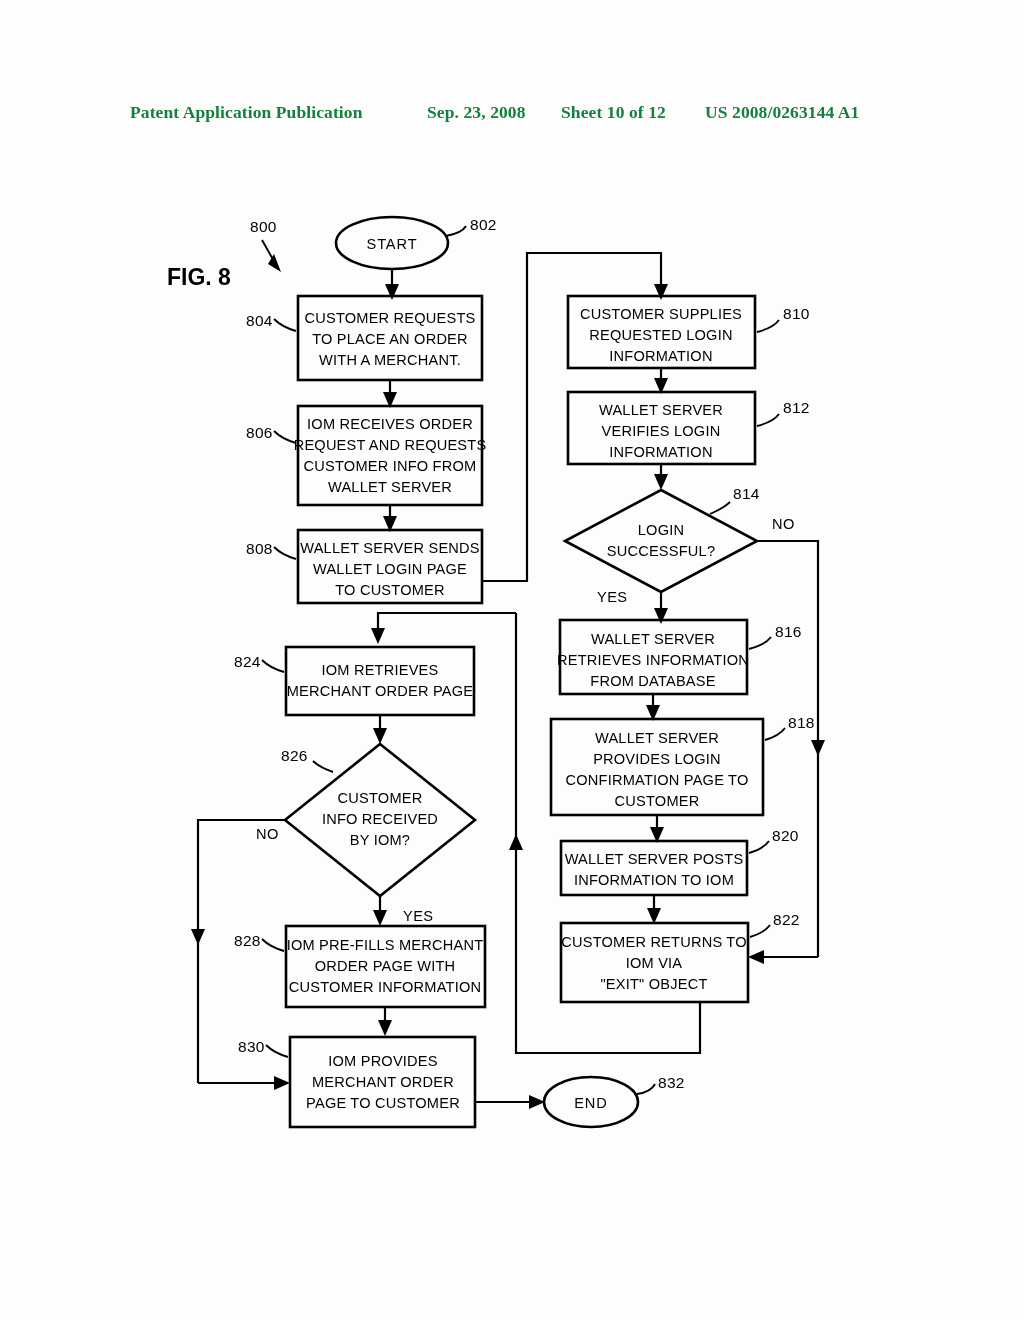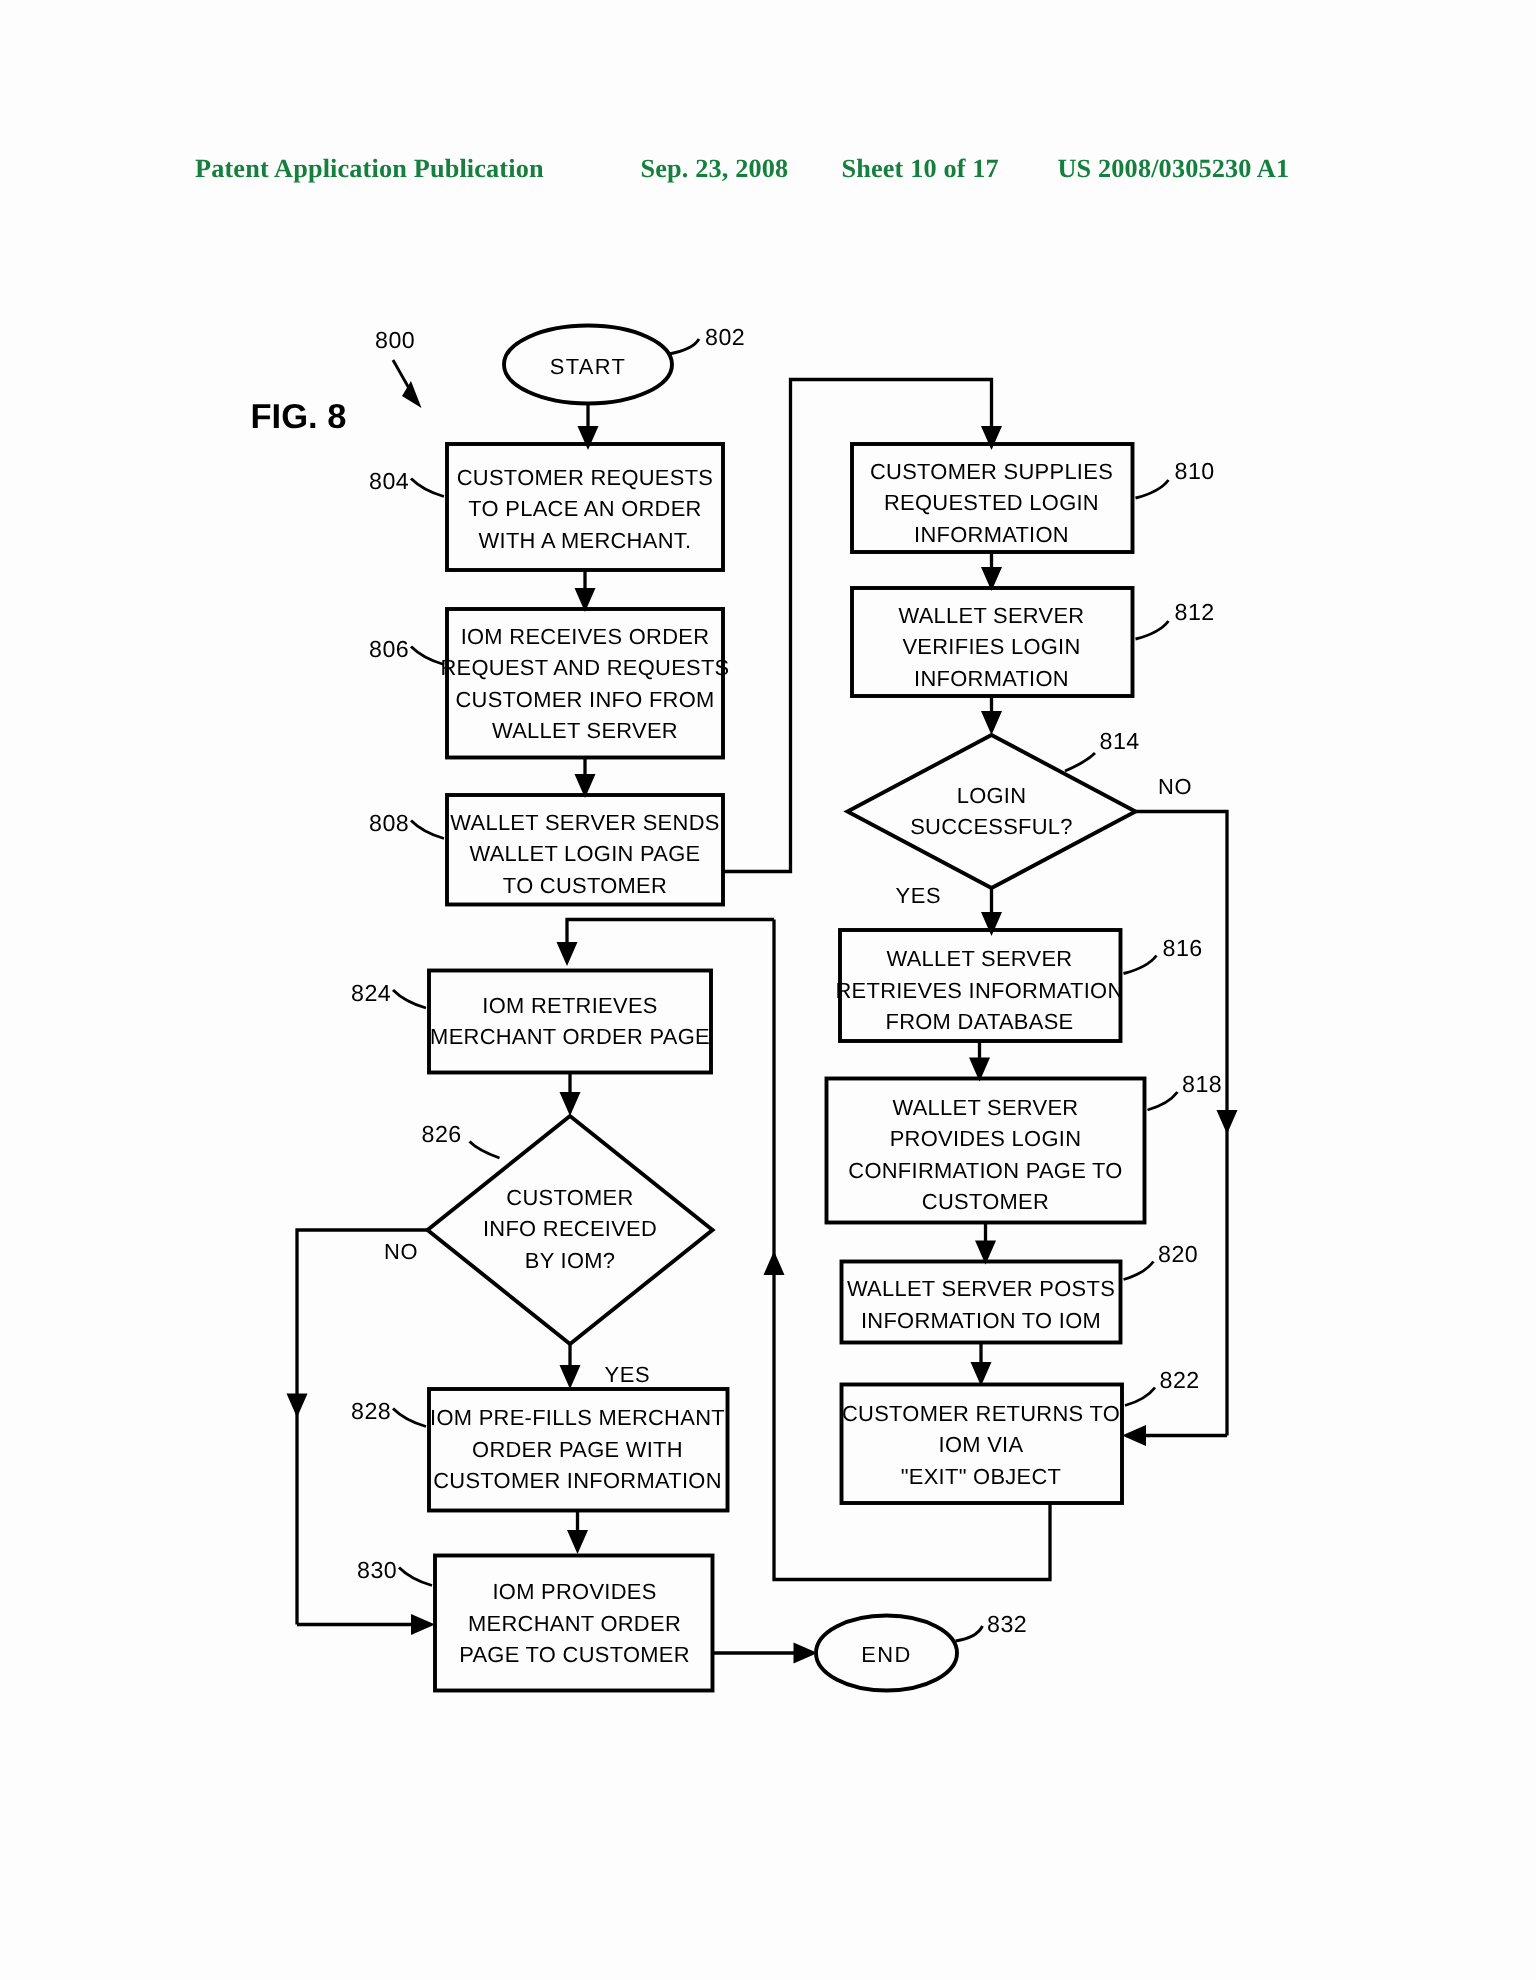--- a/index.html
+++ b/index.html
@@ -118,22 +118,22 @@
   }
 </style>
 </head>
 <body>
 
 <div id="page">
 
   <div class="header-bar">
     <span class="header-pub">Patent Application Publication</span>
     <span class="header-date">Sep. 23, 2008</span>
-    <span class="header-sheet">Sheet 10 of 17</span>
-    <span class="header-patno">US 2008/0305230 A1</span>
+    <span class="header-sheet">Sheet 10 of 12</span>
+    <span class="header-patno">US 2008/0263144 A1</span>
   </div>
 
   <div id="figure-area">
     <svg class="flow" viewBox="0 0 1024 1020" xmlns="http://www.w3.org/2000/svg">
 
       <text class="fig-label" x="167" y="125">FIG. 8</text>
       <text class="ref-text" x="250" y="72">800</text>
       <path class="leader" d="M262,80 L275,103"></path>
       <polygon class="arrowhead" points="274,94 281,112 268,104"></polygon>
 

